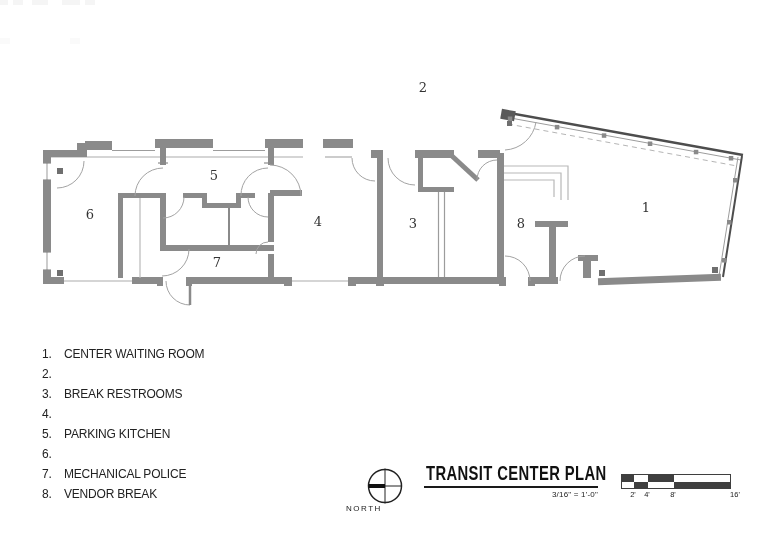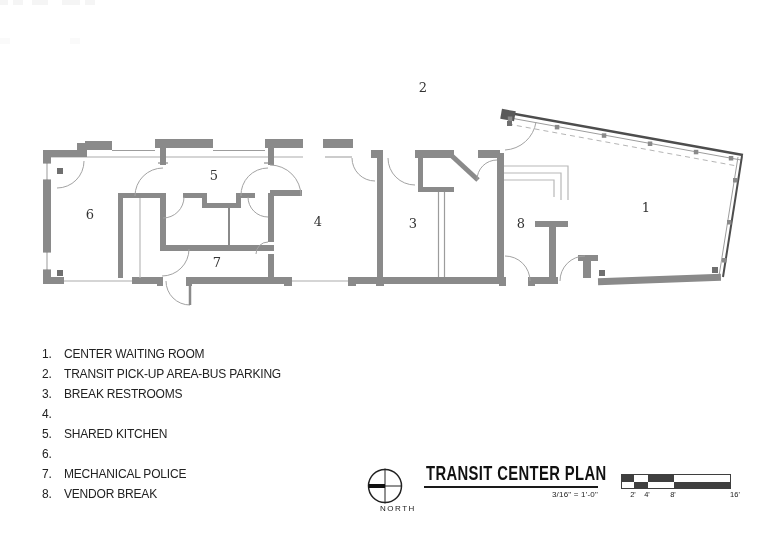--- a/index.html
+++ b/index.html
@@ -9,21 +9,21 @@
   svg text{font-family:"DejaVu Serif",serif;}
   
   .plan-svg{position:absolute;left:0;top:0;}
   
   .legend{position:absolute;left:42px;top:344px;}
   .legend-row{display:flex;height:20px;align-items:center;font-size:12px;letter-spacing:-0.2px;color:#222;}
   .legend-num{width:22px;flex:0 0 22px;}
   .legend-label{white-space:nowrap;}
   
   .north-svg{position:absolute;left:363px;top:464px;}
-  .north-label{position:absolute;left:368px;top:504px;width:60px;text-align:center;
+  .north-label{position:absolute;left:346px;top:504px;width:60px;text-align:left;
                font-size:8px;letter-spacing:1.5px;color:#222;}
   .plan-title{position:absolute;left:426px;top:462px;font-size:20px;font-weight:700;
               letter-spacing:0.5px;color:#111;transform:scaleX(0.74);transform-origin:left top;white-space:nowrap;}
   .title-underline{position:absolute;left:424px;top:486px;width:174px;height:2px;background:#1a1a1a;}
   .scale-note{position:absolute;left:424px;top:490px;width:174px;text-align:right;
               font-size:8px;color:#222;letter-spacing:0.2px;}
   
   .scalebar{position:absolute;left:621px;top:474px;width:110px;height:28px;}
   .bar{position:absolute;left:0;top:0;width:110px;height:15px;border:1px solid #3f3f3f;box-sizing:border-box;
        display:flex;flex-direction:column;}
@@ -207,32 +207,31 @@
     </g>
   </svg>
 
   <div class="legend">
     <div class="legend-row">
       <span class="legend-num">1.</span>
       <span class="legend-label">CENTER WAITING ROOM</span>
     </div>
     <div class="legend-row">
       <span class="legend-num">2.</span>
-      <span class="legend-label">TRANSIT PICK-UP AREA-BUS PARKING</span>
     </div>
     <div class="legend-row">
       <span class="legend-num">3.</span>
       <span class="legend-label">BREAK RESTROOMS</span>
     </div>
     <div class="legend-row">
       <span class="legend-num">4.</span>
     </div>
     <div class="legend-row">
       <span class="legend-num">5.</span>
-      <span class="legend-label">SHARED KITCHEN</span>
+      <span class="legend-label">PARKING KITCHEN</span>
     </div>
     <div class="legend-row">
       <span class="legend-num">6.</span>
     </div>
     <div class="legend-row">
       <span class="legend-num">7.</span>
       <span class="legend-label">MECHANICAL POLICE</span>
     </div>
     <div class="legend-row">
       <span class="legend-num">8.</span>

